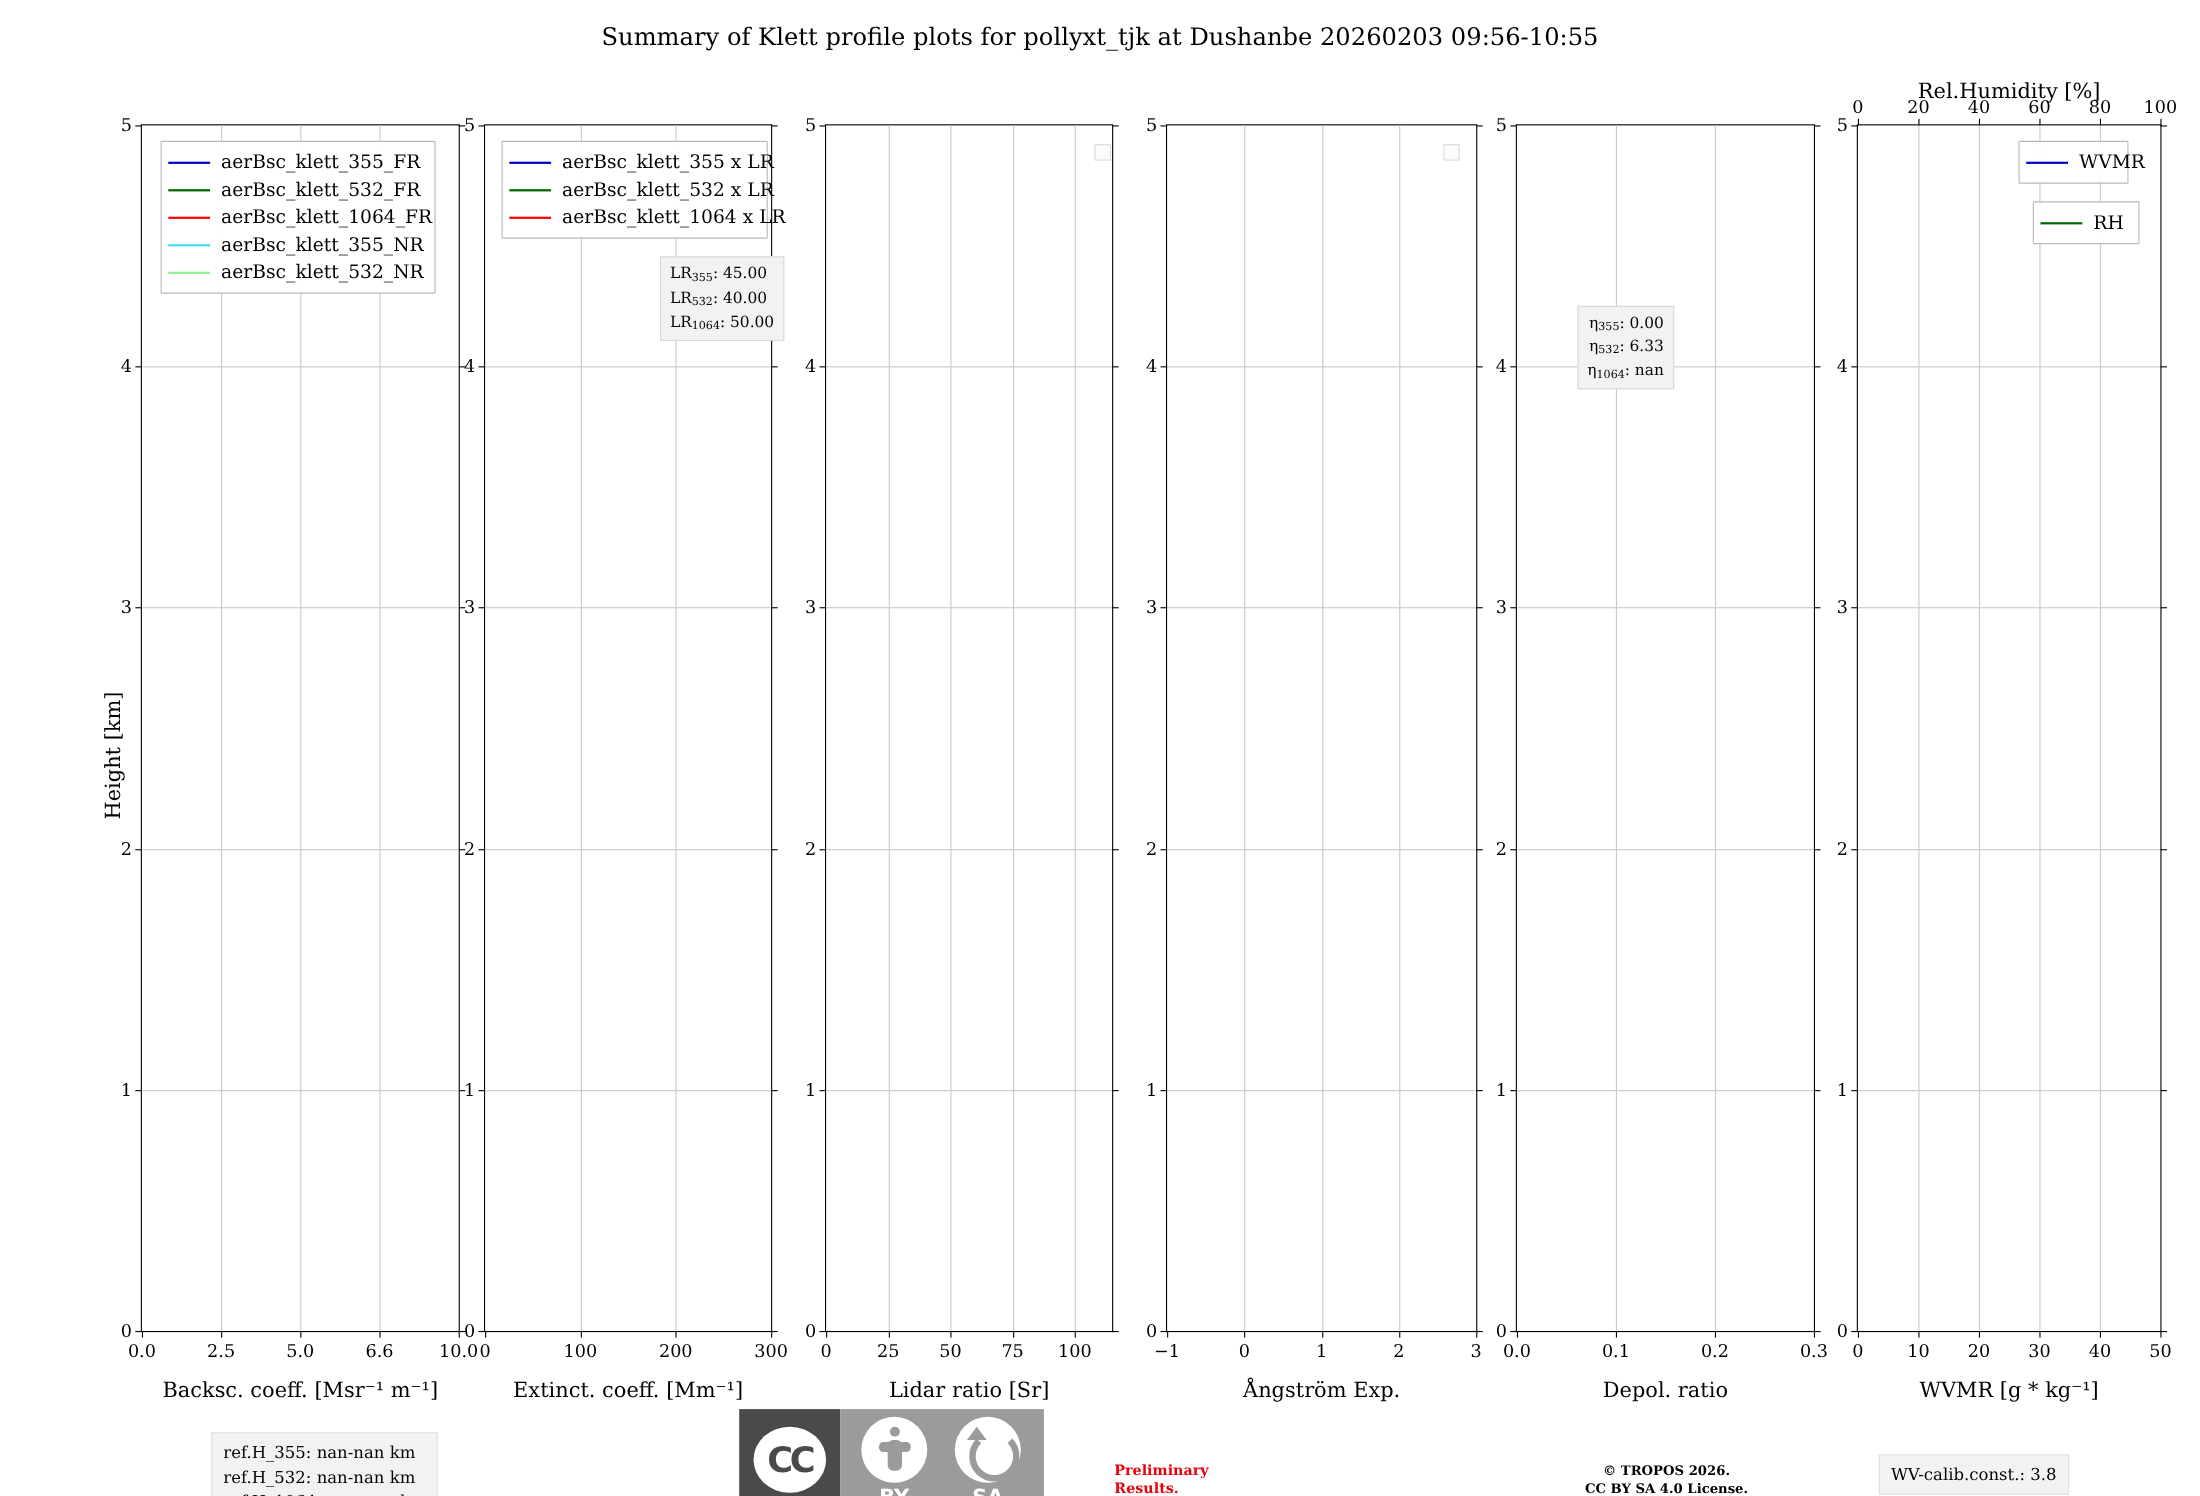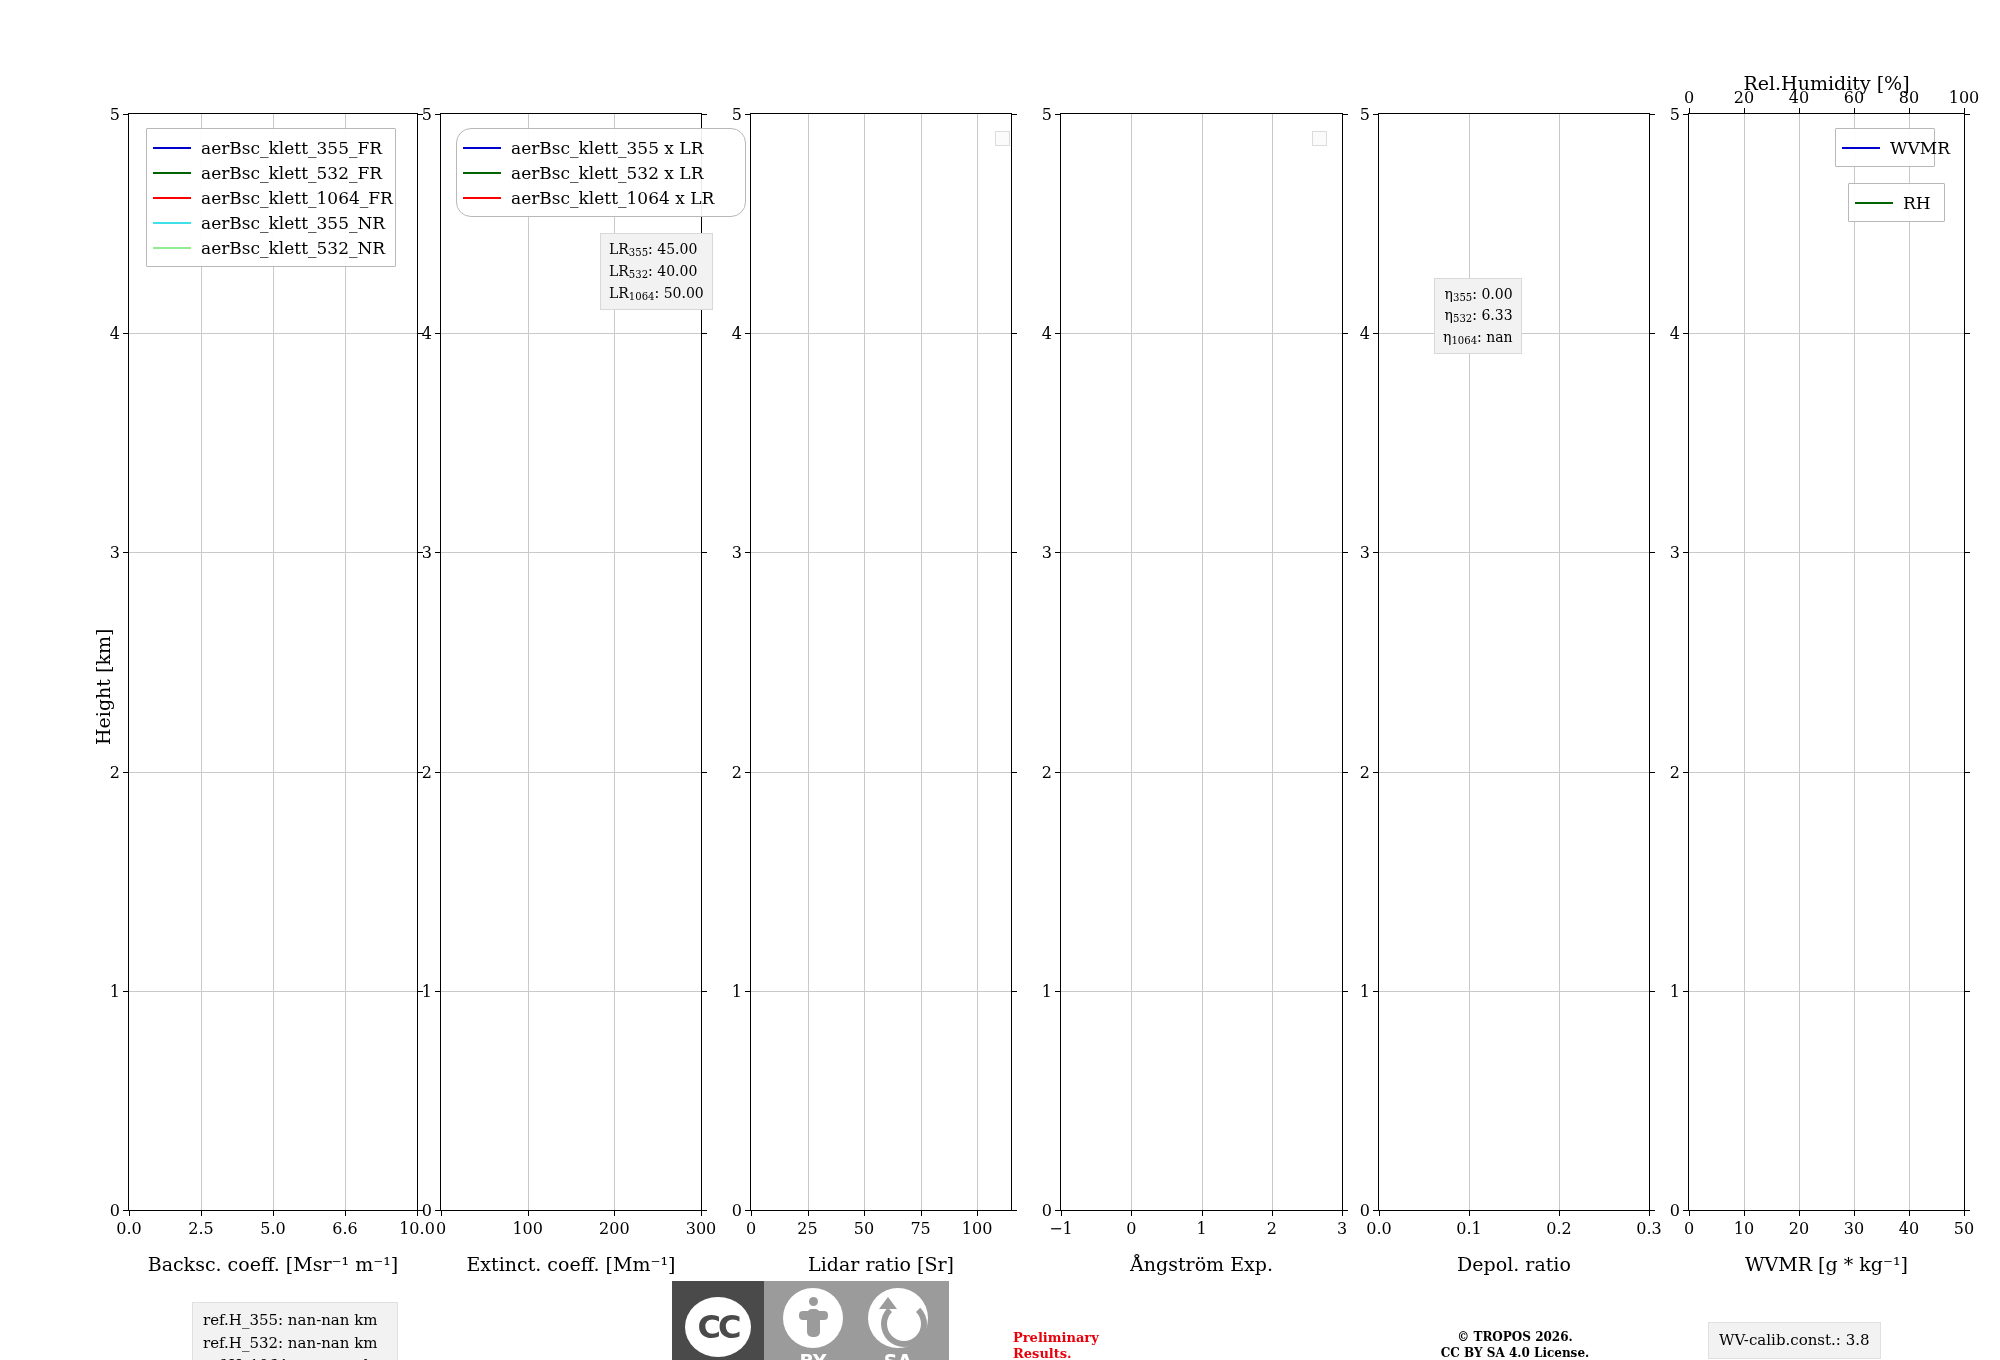--- a/index.html
+++ b/index.html
@@ -248,20 +248,21 @@
   .sub {
     font-size: 0.72em;
     vertical-align: -0.22em;
   }
 </style>
 </head>
 <body>
 
 <div id="root">
 
+  <div class="title">Summary of Klett profile plots for pollyxt_tjk at Dushanbe 20260203 09:56-10:55</div>
 
   <div class="ylabel" style="left: 92px; top: 745px;">Height [km]</div>
 
   <div class="panel" id="panel1" style="left: 128px; width: 290px;">
       <div class="ytick-mark" style="top: 1096px;"></div>
       <div class="ytick-mark-right" style="top: 1096px;"></div>
       <div class="ytick-label" style="top: 1096px;">0</div>
       <div class="grid-line-h" style="top: 876.8px;"></div>
       <div class="ytick-mark" style="top: 876.8px;"></div>
       <div class="ytick-mark-right" style="top: 876.8px;"></div>
@@ -520,21 +521,21 @@
       </div>
       <div class="legend-row">
         <span class="legend-swatch" style="border-top-color: rgb(64, 224, 232);"></span>
         <span class="legend-label">aerBsc_klett_355_NR</span>
       </div>
       <div class="legend-row">
         <span class="legend-swatch" style="border-top-color: rgb(144, 238, 144);"></span>
         <span class="legend-label">aerBsc_klett_532_NR</span>
       </div>
     </div>
-  <div class="legend" id="legend2" style="left: 456px; top: 128px; width: 290px; border-radius: 15px;">
+  <div class="legend" id="legend2" style="left: 456px; top: 128px; width: 242px;">
       <div class="legend-row">
         <span class="legend-swatch" style="border-top-color: rgb(0, 0, 205);"></span>
         <span class="legend-label">aerBsc_klett_355 x LR</span>
       </div>
       <div class="legend-row">
         <span class="legend-swatch" style="border-top-color: rgb(0, 100, 0);"></span>
         <span class="legend-label">aerBsc_klett_532 x LR</span>
       </div>
       <div class="legend-row">
         <span class="legend-swatch" style="border-top-color: rgb(255, 0, 0);"></span>

